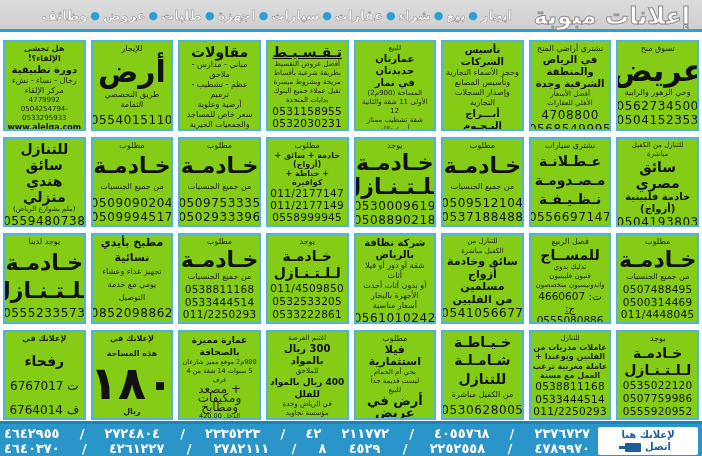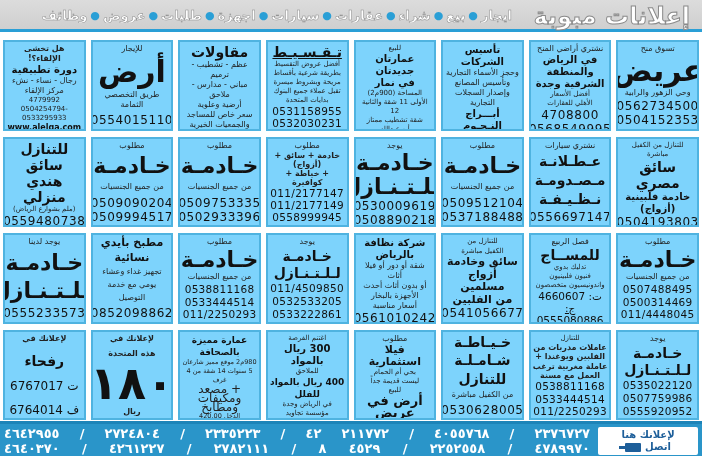--- a/index.html
+++ b/index.html
@@ -24,21 +24,21 @@
     white-space: nowrap; overflow: hidden;
   }
   .header-cats .dot { color: #2a9fd6; -webkit-text-stroke: 0; margin: 0 3px; font-size: 11px; }
 
   .grid {
     position: absolute; left: 3px; top: 40px; width: 696px; height: 380px;
     display: grid; grid-template-columns: repeat(8, 1fr); grid-template-rows: repeat(4, 1fr);
     column-gap: 5px; row-gap: 6px; direction: rtl;
   }
   .ad {
-    border: 2px solid #4fb3e0; background: #7dd3fc;
+    border: 2px solid #4fb3e0; background: #84cc16;
     display: flex; flex-direction: column; align-items: center; justify-content: space-between;
     text-align: center; padding: 2px 2px 1px 2px; overflow: hidden;
   }
   .ad .small { font-size: 8px; line-height: 10px; color: #222; }
   .ad .tiny { font-size: 7px; line-height: 9px; color: #222; }
   .ad .med { font-size: 10px; line-height: 12px; font-weight: bold; }
   .ad .big { font-size: 14px; line-height: 16px; font-weight: bold; }
   .ad .huge { font-size: 22px; line-height: 24px; font-weight: bold; letter-spacing: 1px; }
   .ad .giant { font-size: 30px; line-height: 30px; font-weight: bold; }
   .ad .phone { font-family: "DejaVu Sans", sans-serif; font-size: 10.5px; line-height: 12px; letter-spacing: 0.3px; direction: ltr; font-weight: normal; color: #111; }
@@ -141,22 +141,22 @@
     <div class="tiny">مريحة وبشروط ميسرة</div>
     <div class="tiny">تقبل عملاء جميع البنوك</div>
     <div class="tiny">بدايات المتحدة</div>
     <div class="phone">0531158955</div>
     <div class="phone">0532030231</div>
     <div class="phone">0503575801</div>
   </div>
 
   <div class="ad">
     <div class="big">مقاولات</div>
+    <div class="small">مباني - مدارس - ملاحق</div>
     <div class="small">عظم - تشطيب - ترميم</div>
-    <div class="small">مباني - مدارس - ملاحق</div>
     <div class="small">أرضية وعلوية</div>
     <div class="small">سعر خاص للمساجد</div>
     <div class="small">والجمعيات الخيرية</div>
     <div class="phone-lg">0591466209</div>
   </div>
 
   <div class="ad">
     <div class="small">للإيجار</div>
     <div class="giant">أرض</div>
     <div class="small">طريق التخصصي الثمامة</div>
@@ -373,21 +373,21 @@
     <div class="tiny" style="font-size:6.5px;">5 سنوات 14 شقة من 4 غرف</div>
     <div class="tiny" style="font-size:12px;">+ مصعد ومكيفات ومطابخ</div>
     <div class="tiny" style="font-size:6.5px;">الدخل 420.00</div>
     <div class="tiny" style="font-size:6.5px;">السوم 5 ملايين</div>
     <div class="tiny" style="font-size:6.5px;">أبو عادل</div>
 
   </div>
 
   <div class="ad">
     <div class="small" style="font-weight:bold;">لإعلانك في</div>
-    <div class="small" style="font-weight:bold;">هذه المتحدة</div>
+    <div class="small" style="font-weight:bold;">هذه المساحة</div>
     <div class="giant" style="font-size:46px;line-height:36px;letter-spacing:4px;text-align:center;">١٨٠</div>
     <div class="small" style="font-weight:bold;">ريال</div>
   </div>
 
   <div class="ad">
     <div class="small" style="font-weight:bold;">لإعلانك في</div>
     <div class="big">رفحاء</div>
     <div class="phone-lg" style="direction:rtl;">ت 6767017</div>
     <div class="phone-lg" style="direction:rtl;">ف 6764014</div>
   </div>

